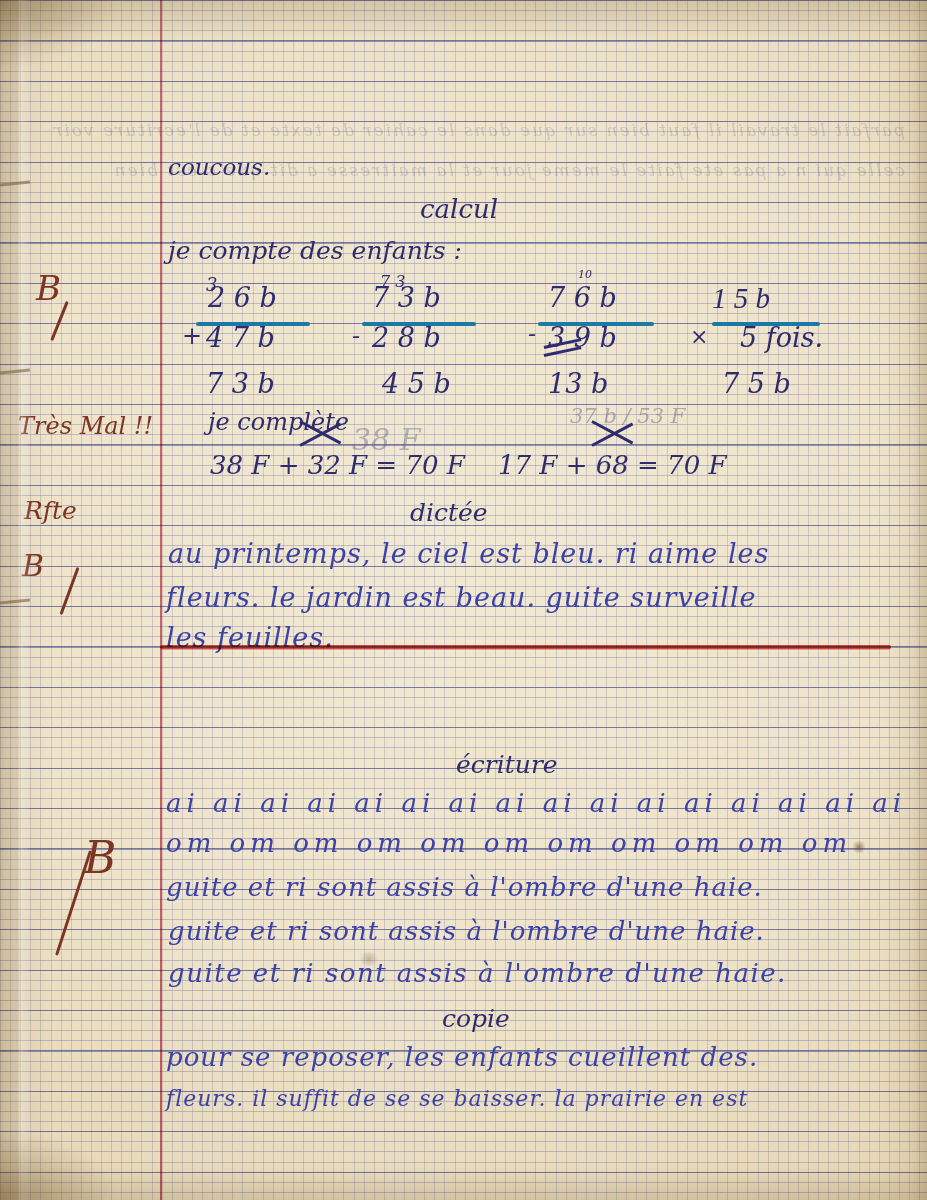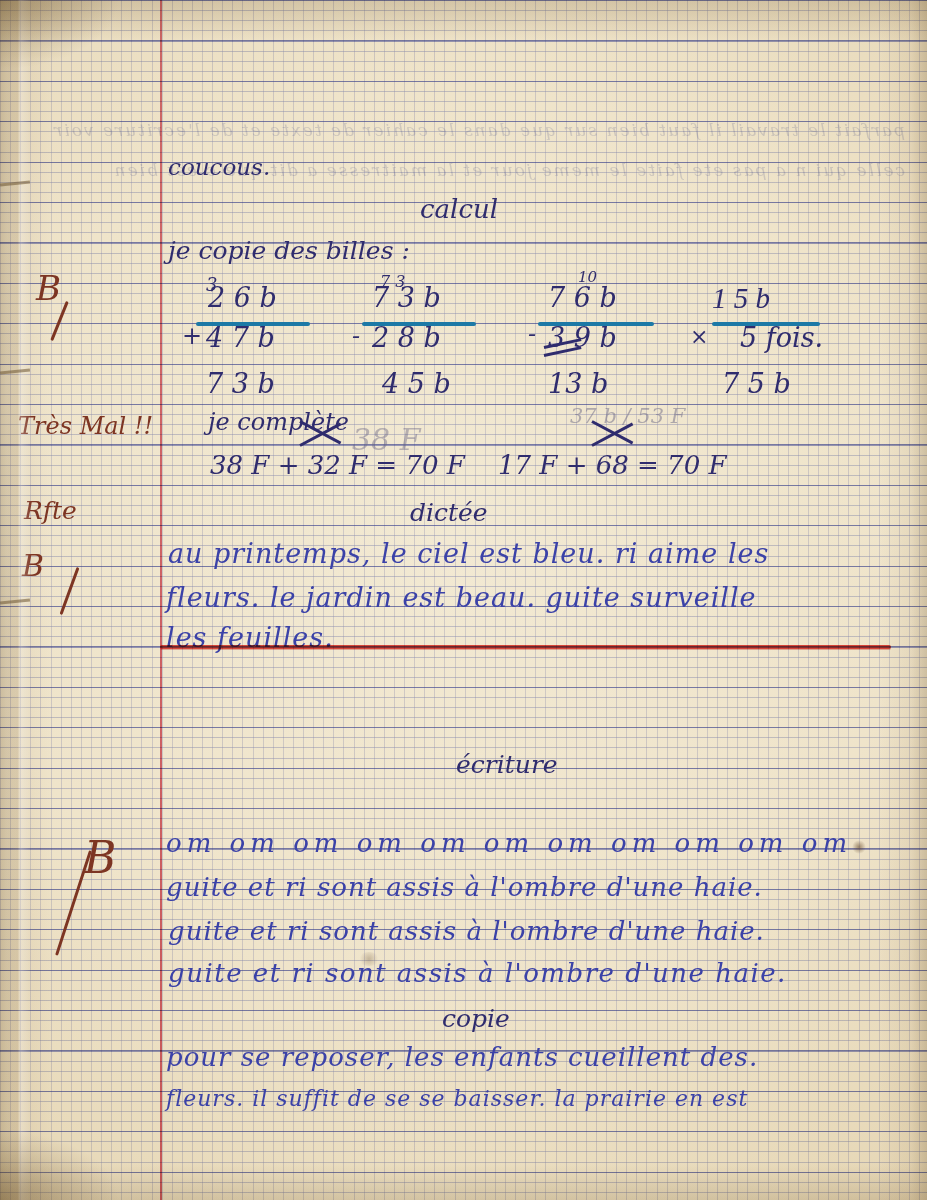--- a/index.html
+++ b/index.html
@@ -128,40 +128,40 @@
   <div class="grid-strong"></div>
 
   <div class="ghost">parfait le travail il faut bien sur que dans le cahier de texte et de l'ecriture voir celle qui n a pas ete faite le meme jour et la maitresse a dit que c est bien</div>
 
   <div class="margin-line"></div>
 
   <div class="hand ink-dark" style="left:168px;top:118px;font-size:23px;">coucous.</div>
 
   <div class="hand ink-dark" style="left:420px;top:158px;font-size:26px;">calcul</div>
 
-  <div class="hand ink-dark" style="left:168px;top:200px;font-size:25px;">je copie des billes :</div>
+  <div class="hand ink-dark" style="left:168px;top:200px;font-size:25px;">je compte des enfants :</div>
 
   <div class="teacher" style="position:absolute;left:36px;top:268px;font-size:34px;">B</div>
   <div class="slash" style="left:58px;top:300px;height:42px;transform:rotate(22deg);"></div>
 
   <div class="hand ink-dark" style="left:206px;top:238px;font-size:18px;">3</div>
   <div class="hand ink-dark" style="left:208px;top:246px;font-size:27px;">2 6 b</div>
   <div class="hand ink-dark" style="left:182px;top:286px;font-size:24px;">+</div>
   <div class="hand ink-dark" style="left:206px;top:286px;font-size:27px;">4 7 b</div>
   <div class="rule-bar" style="left:196px;top:322px;width:114px;"></div>
   <div class="hand ink-dark" style="left:206px;top:332px;font-size:27px;">7 3 b</div>
 
   <div class="hand ink-dark" style="left:380px;top:236px;font-size:16px;">7 3</div>
   <div class="hand ink-dark" style="left:372px;top:246px;font-size:27px;">7 3 b</div>
   <div class="hand ink-dark" style="left:352px;top:286px;font-size:24px;">-</div>
   <div class="hand ink-dark" style="left:372px;top:286px;font-size:27px;">2 8 b</div>
   <div class="rule-bar" style="left:362px;top:322px;width:114px;"></div>
   <div class="hand ink-dark" style="left:382px;top:332px;font-size:27px;">4 5 b</div>
 
-  <div class="hand ink-dark" style="left:578px;top:232px;font-size:15px;">10</div>
+  <div class="hand ink-dark" style="left:578px;top:232px;font-size:11px;">10</div>
   <div class="hand ink-dark" style="left:548px;top:246px;font-size:27px;">7 6 b</div>
   <div class="hand ink-dark" style="left:528px;top:284px;font-size:24px;">-</div>
   <div class="hand ink-dark" style="left:548px;top:286px;font-size:27px;">3 9 b</div>
   <div class="rule-bar" style="left:538px;top:322px;width:116px;"></div>
   <div class="hand ink-dark" style="left:548px;top:332px;font-size:27px;">13 b</div>
   <div class="strike" style="left:544px;top:346px;width:38px;transform:rotate(-12deg);"></div>
   <div class="strike" style="left:544px;top:354px;width:38px;transform:rotate(-12deg);"></div>
 
   <div class="hand ink-dark" style="left:712px;top:246px;font-size:29px;font-family:Liberation Serif, serif;">1 5 b</div>
   <div class="hand ink-dark" style="left:690px;top:288px;font-size:22px;">×</div>
@@ -194,20 +194,21 @@
   <div class="hand ink-blue" style="left:166px;top:586px;font-size:27px;letter-spacing:1px;">les feuilles.</div>
   <div class="hand ink-blue" style="left:166px;top:546px;font-size:27px;letter-spacing:1px;">fleurs. le jardin est beau. guite surveille</div>
 
   <div class="sep-line" style="top:645px;"></div>
 
   <div class="hand ink-dark" style="left:456px;top:714px;font-size:25px;">écriture</div>
 
   <div class="teacher" style="position:absolute;left:84px;top:832px;font-size:44px;">B</div>
   <div class="slash" style="left:72px;top:848px;height:110px;transform:rotate(18deg);"></div>
 
+  <div class="hand ink-blue" style="left:166px;top:752px;font-size:26px;letter-spacing:5px;">ai ai ai ai ai ai ai ai ai ai ai ai ai ai ai ai</div>
   <div class="hand ink-blue" style="left:166px;top:792px;font-size:26px;letter-spacing:5px;">om om om om om om om om om om om</div>
 
   <div class="hand ink-blue" style="left:166px;top:836px;font-size:26px;letter-spacing:1px;">guite et ri sont assis à l'ombre d'une haie.</div>
   <div class="hand ink-blue" style="left:168px;top:880px;font-size:26px;letter-spacing:1px;">guite et ri sont assis à l'ombre d'une haie.</div>
   <div class="hand ink-blue" style="left:168px;top:922px;font-size:26px;letter-spacing:1.5px;">guite et ri sont assis à l'ombre d'une haie.</div>
 
   <div class="hand ink-dark" style="left:442px;top:968px;font-size:25px;">copie</div>
 
   <div class="hand ink-blue" style="left:166px;top:1006px;font-size:26px;letter-spacing:1px;">pour se reposer, les enfants cueillent des.</div>
   <div class="hand ink-blue" style="left:166px;top:1050px;font-size:22px;letter-spacing:1px;">fleurs. il suffit de se se baisser. la prairie en est</div>

